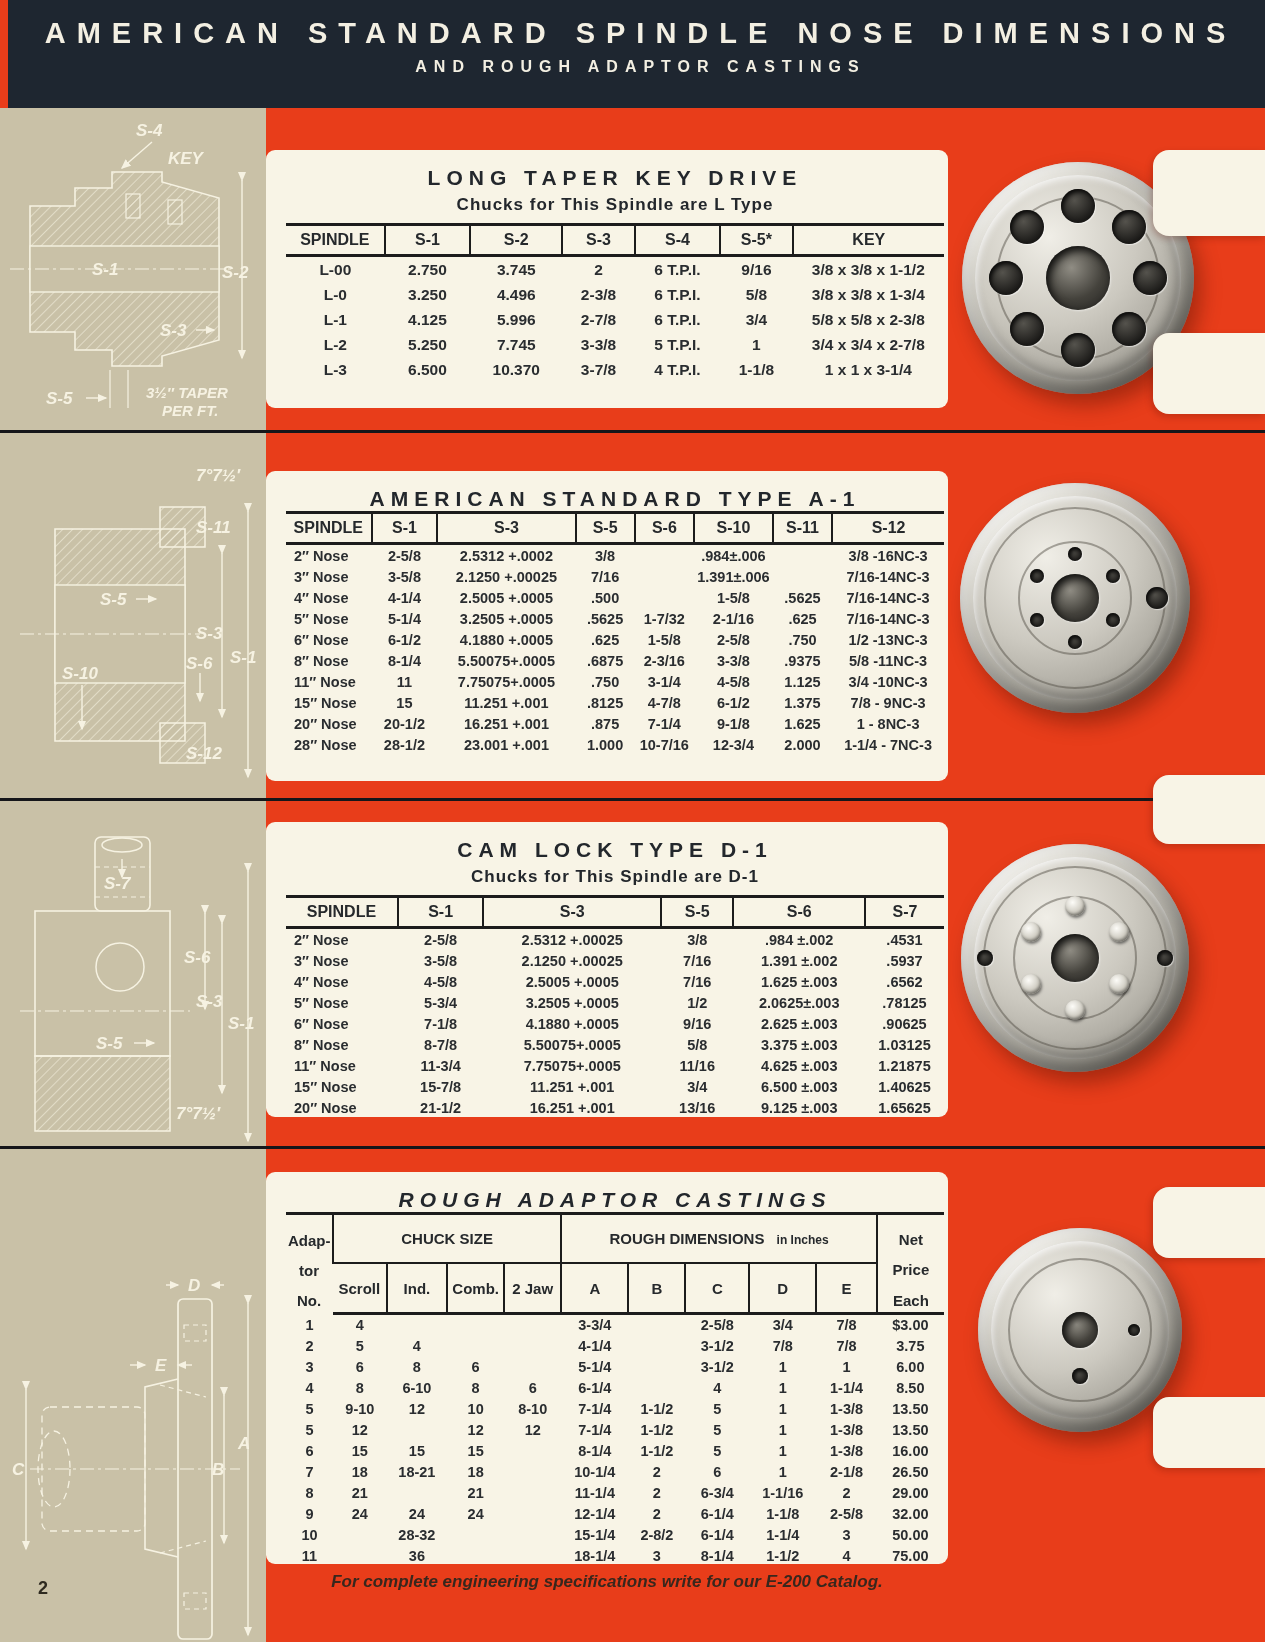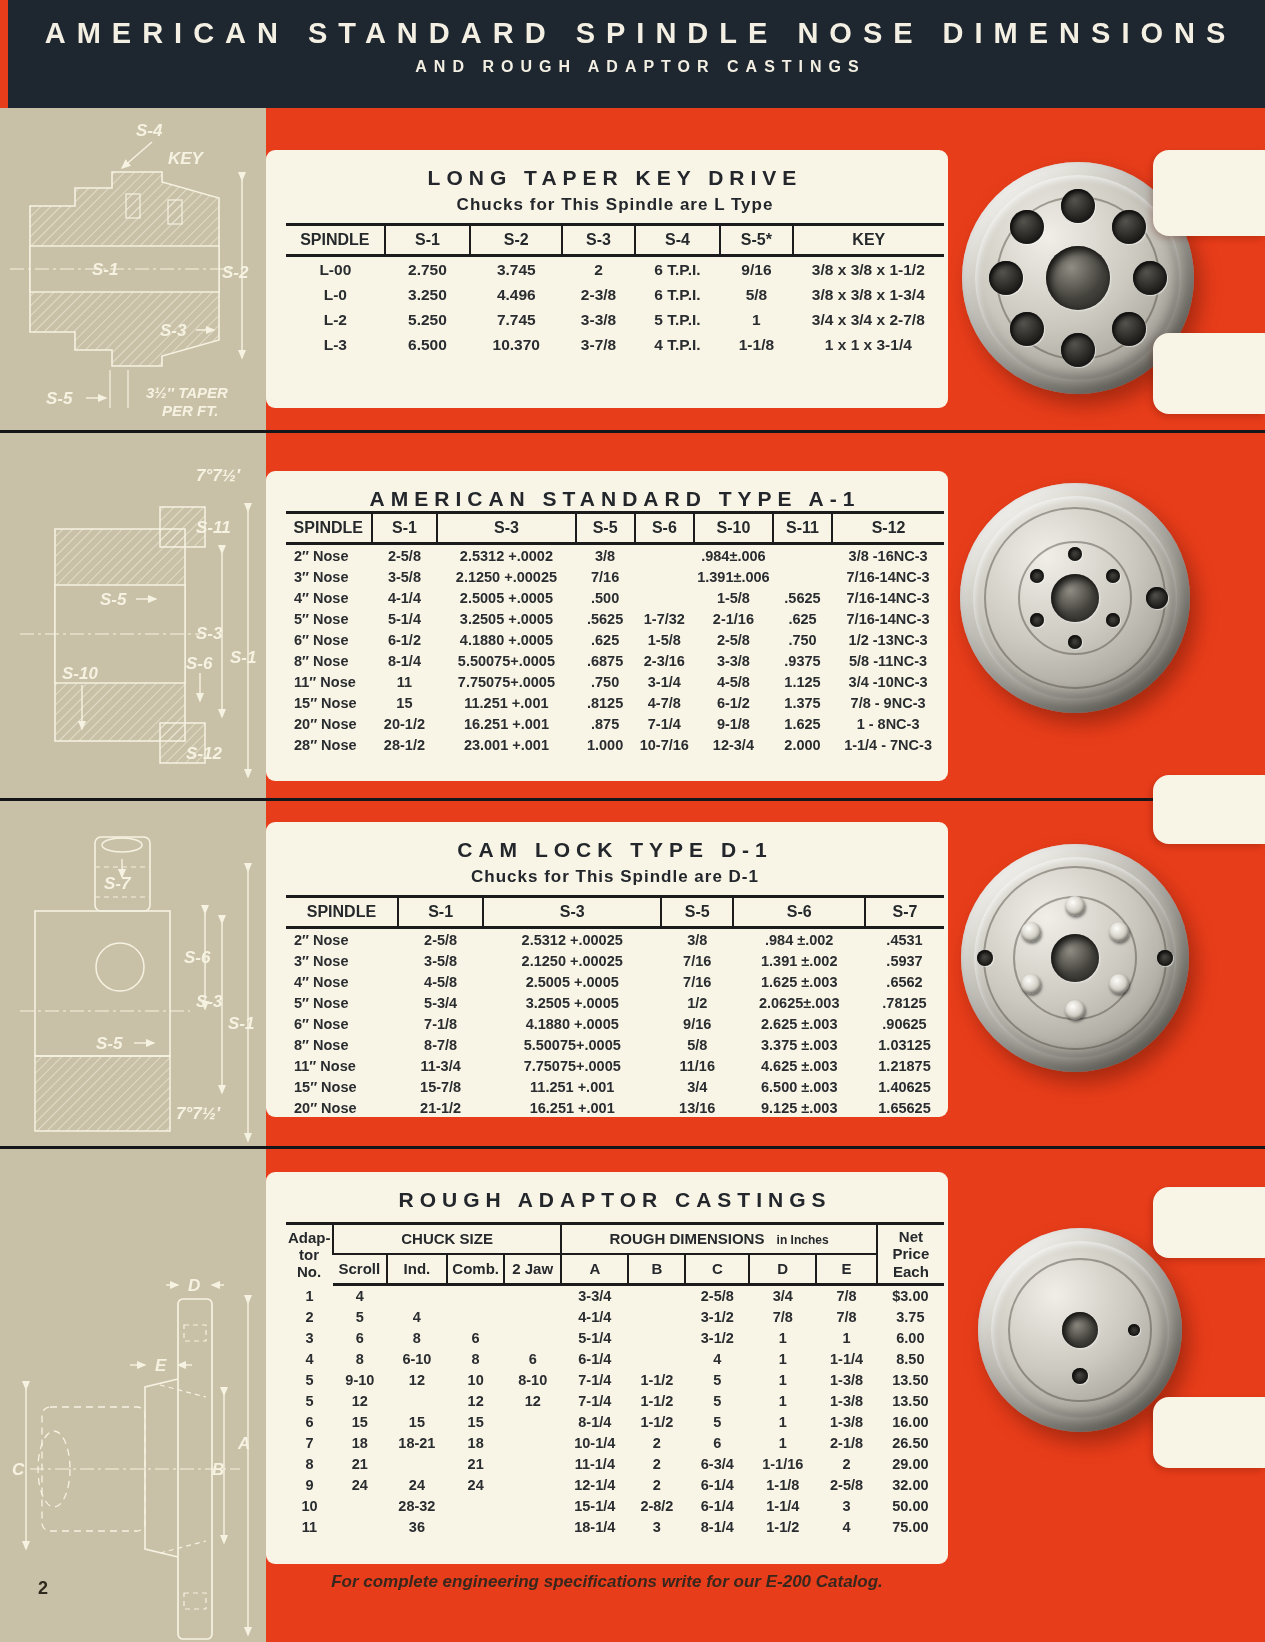--- a/index.html
+++ b/index.html
@@ -22,21 +22,21 @@
   th{font-weight:bold;font-size:16px;padding:5px 2px;border-top:3px solid #1c1c1c;border-bottom:3px solid #1c1c1c;}
   th + th{border-left:2px solid #1c1c1c;}
   td{font-size:14.5px;font-weight:bold;text-align:center;padding:2.5px 2px;color:#2a2d30;white-space:nowrap;overflow:hidden;}
   .t1 td{font-size:15.5px;padding:3.5px 2px;}
   .t2 td:first-child,.t3 td:first-child{text-align:left;padding-left:8px;}
   .footnote{font-size:14.5px;font-weight:bold;margin-top:8px;color:#2a2d30;}
   
   .t4 th{font-size:15px;padding:3px 2px;}
   .t4 .no-side{border-left:none;}
   .t4 .small-unit{font-size:12px;font-weight:bold;margin-left:8px;}
-  .t4 .stack div{line-height:1.15;}
+  .t4 .stack div{line-height:1.15;margin-top:13px;}
   
   .chuck{position:absolute;border-radius:50%;z-index:2;
      background:radial-gradient(circle at 33% 28%,#fbfaf6 0%,#dcdad2 28%,#aaa79e 62%,#716e66 88%,#4c4a44 100%);
      box-shadow:7px 11px 20px rgba(70,12,0,.4), inset -5px -7px 16px rgba(0,0,0,.38), inset 4px 5px 12px rgba(255,255,255,.65);}
   .chuck .face{position:absolute;inset:13px;border-radius:50%;
      background:radial-gradient(circle at 36% 30%,#f0eee7 0%,#ccc9c0 45%,#a09d94 82%,#817e75 100%);
      box-shadow:inset 2px 3px 6px rgba(255,255,255,.8), inset -4px -6px 12px rgba(0,0,0,.3);}
   .chuck .ring{position:absolute;border-radius:50%;border:2px solid rgba(75,72,63,.45);}
   .chuck .bore{position:absolute;border-radius:50%;
      background:radial-gradient(circle at 40% 34%,#908d84 0%,#44423c 55%,#232220 100%);
@@ -234,20 +234,29 @@
           <tr>
             <td>L-0</td>
             <td>3.250</td>
             <td>4.496</td>
             <td>2-3/8</td>
             <td>6 T.P.I.</td>
             <td>5/8</td>
             <td>3/8 x 3/8 x 1-3/4</td>
           </tr>
           <tr>
+            <td>L-1</td>
+            <td>4.125</td>
+            <td>5.996</td>
+            <td>2-7/8</td>
+            <td>6 T.P.I.</td>
+            <td>3/4</td>
+            <td>5/8 x 5/8 x 2-3/8</td>
+          </tr>
+          <tr>
             <td>L-2</td>
             <td>5.250</td>
             <td>7.745</td>
             <td>3-3/8</td>
             <td>5 T.P.I.</td>
             <td>1</td>
             <td>3/4 x 3/4 x 2-7/8</td>
           </tr>
           <tr>
             <td>L-3</td>
@@ -485,21 +494,21 @@
             <td>16.251   +.001</td>
             <td>13/16</td>
             <td>9.125  ±.003</td>
             <td>1.65625</td>
           </tr>
         </tbody>
     </table>
   </div>
 
   <div class="card" style="top:1172px;height:392px;">
-    <div class="title" style="margin-bottom:10px;">ROUGH ADAPTOR CASTINGS</div>
+    <div class="title" style="margin-bottom:0;font-style:italic;">ROUGH ADAPTOR CASTINGS</div>
     <table class="t4">
       <colgroup>
           <col style="width:7%">
           <col style="width:8%">
           <col style="width:9%">
           <col style="width:8.5%">
           <col style="width:8.5%">
           <col style="width:10%">
           <col style="width:8.5%">
           <col style="width:9.5%">

